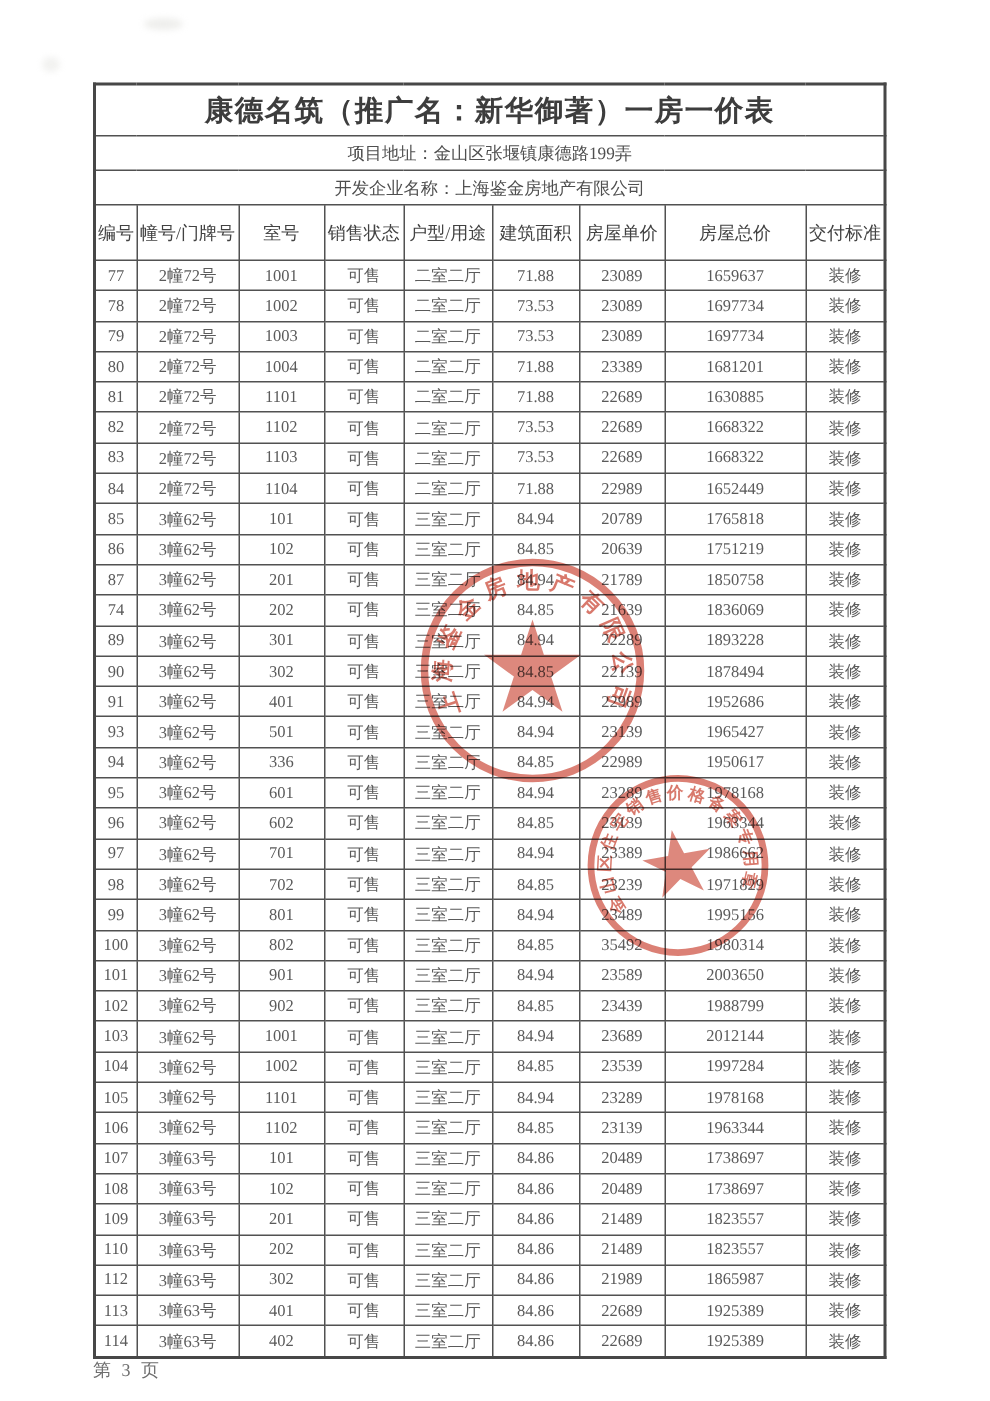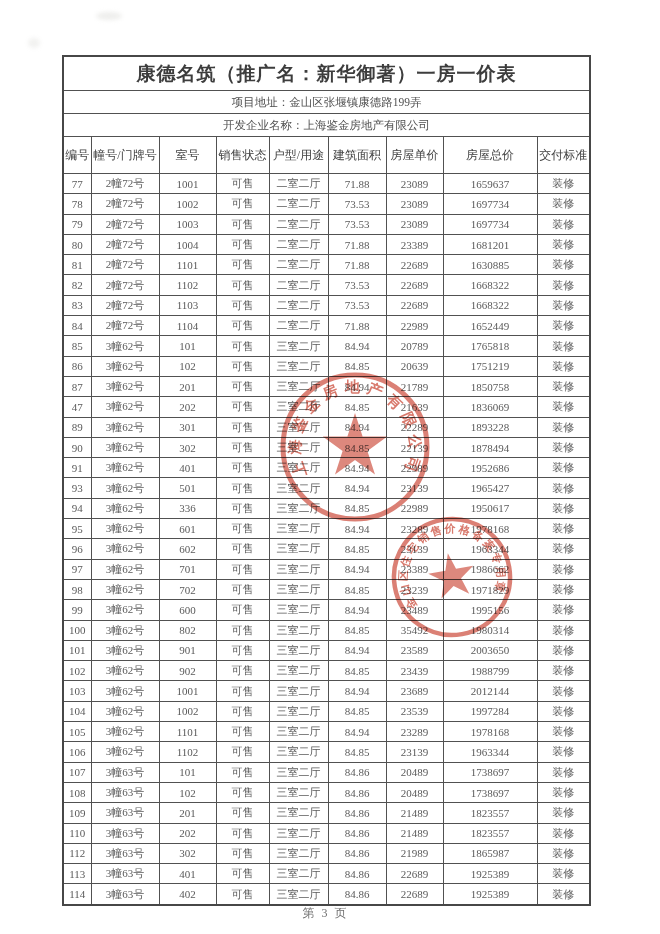--- a/index.html
+++ b/index.html
@@ -16,21 +16,21 @@
     border:1px solid #515151;text-align:center;vertical-align:middle;
     padding:0;overflow:hidden;white-space:nowrap;font-weight:normal;
   }
   tr.title-row td{
     height:33px;font-size:19px;letter-spacing:1px;color:#3d3d3d;font-weight:600;
   }
   tr.info-row td{height:22px;font-size:11.5px;color:#4f4f4f;text-align:center;}
   tr.head-row th{height:36px;font-size:12px;color:#424242;}
   tr.data-row td{height:19.3px;font-size:11px;color:#5a5a5a;}
   .footer{
-    position:absolute;left:62px;top:905px;width:527px;text-align:center;
+    position:absolute;left:62px;top:905px;width:527px;
     font-size:12px;color:#6e6e6e;letter-spacing:2px;
   }
   .seal{position:absolute;pointer-events:none;mix-blend-mode:multiply;opacity:0.78;}
   .seal-1{left:270px;top:362px;}
   .seal-2{left:384px;top:509px;transform:rotate(-10deg);}
   .seal text{font-family:"Liberation Serif","DejaVu Serif",serif;font-weight:bold;}
   .artifact{position:absolute;background:#dededa;border-radius:50%;filter:blur(2px);}
 </style>
 </head>
 <body>
@@ -187,21 +187,21 @@
       <td>3幢62号</td>
       <td>201</td>
       <td>可售</td>
       <td>三室二厅</td>
       <td>84.94</td>
       <td>21789</td>
       <td>1850758</td>
       <td>装修</td>
     </tr>
         <tr class="data-row">
-      <td>47</td>
+      <td>74</td>
       <td>3幢62号</td>
       <td>202</td>
       <td>可售</td>
       <td>三室二厅</td>
       <td>84.85</td>
       <td>21639</td>
       <td>1836069</td>
       <td>装修</td>
     </tr>
         <tr class="data-row">
@@ -299,21 +299,21 @@
       <td>可售</td>
       <td>三室二厅</td>
       <td>84.85</td>
       <td>23239</td>
       <td>1971829</td>
       <td>装修</td>
     </tr>
         <tr class="data-row">
       <td>99</td>
       <td>3幢62号</td>
-      <td>600</td>
+      <td>801</td>
       <td>可售</td>
       <td>三室二厅</td>
       <td>84.94</td>
       <td>23489</td>
       <td>1995156</td>
       <td>装修</td>
     </tr>
         <tr class="data-row">
       <td>100</td>
       <td>3幢62号</td>

